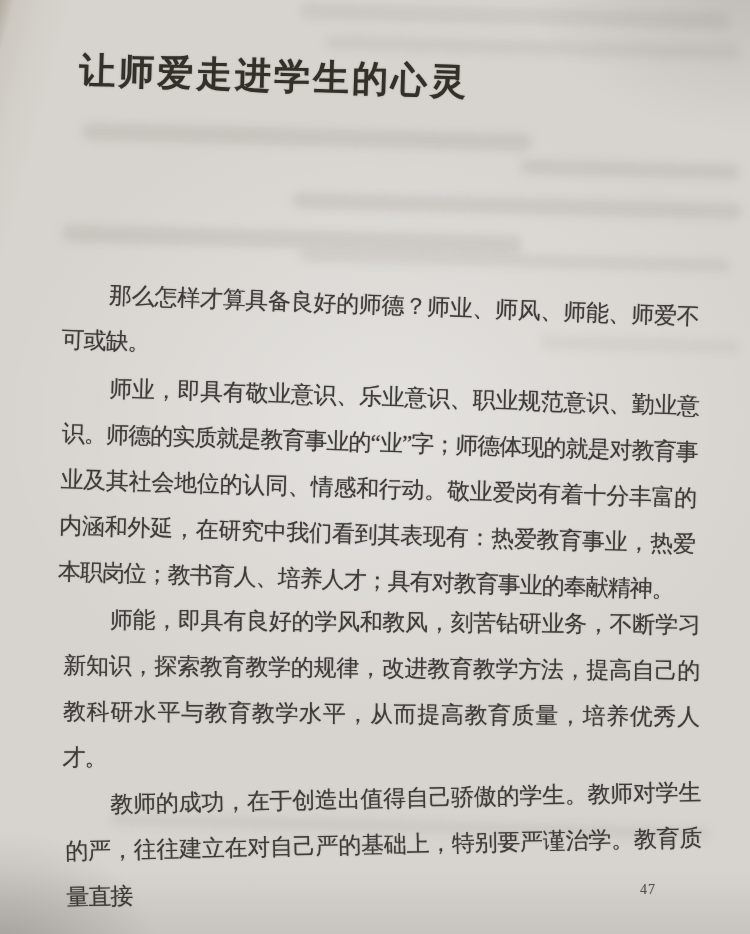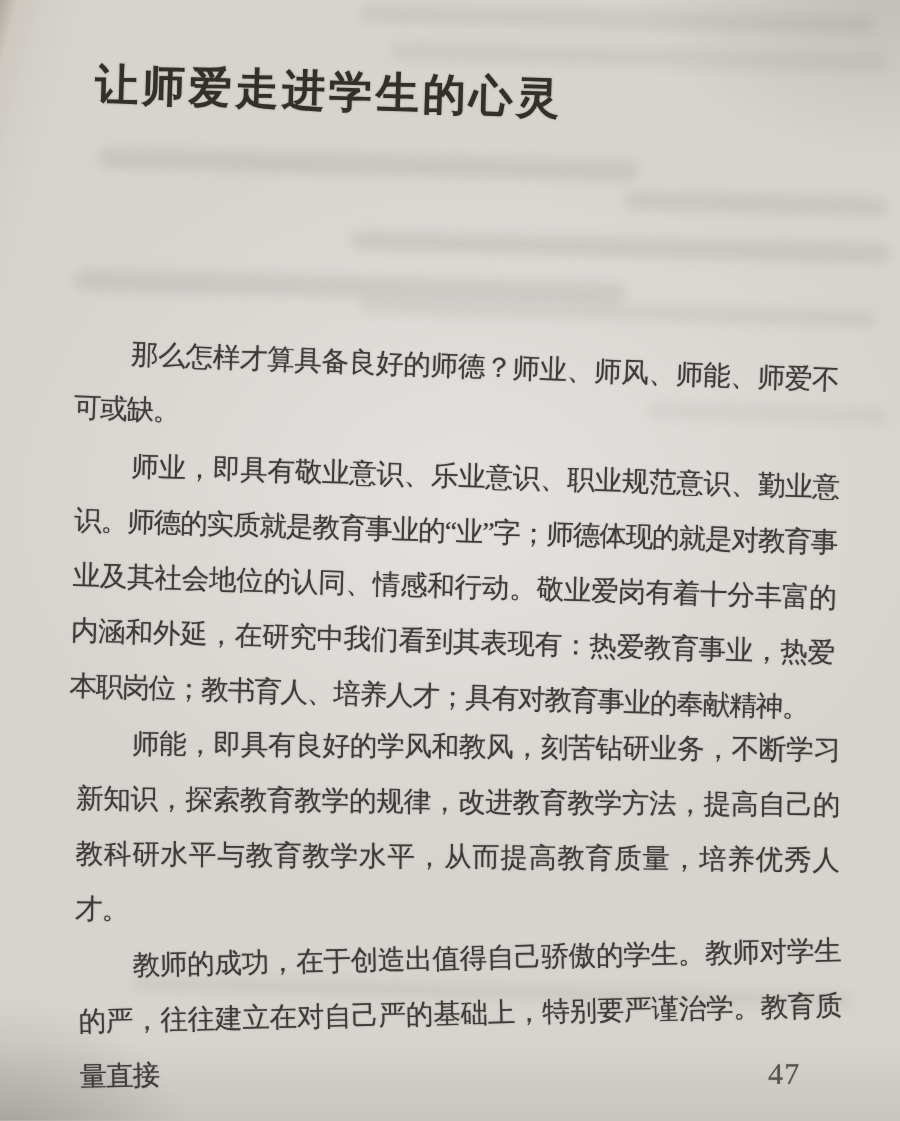--- a/index.html
+++ b/index.html
@@ -75,21 +75,21 @@
   }
   .p1 { transform: rotate(2.1deg); }
   .p2 { transform: rotate(1.7deg); }
   .p3 { transform: rotate(0.5deg); }
   .p4 { transform: rotate(-1.2deg); }
 
   .pagenum {
     position: absolute;
     top: 882px;
     left: 640px;
-    font-size: 25px;
+    font-size: 14px;
     letter-spacing: 1px;
     color: #56544f;
     text-shadow: 0 0 1px rgba(86,84,79,0.5);
   }
 </style>
 </head>
 <body>
 
 <div class="photo">
 

